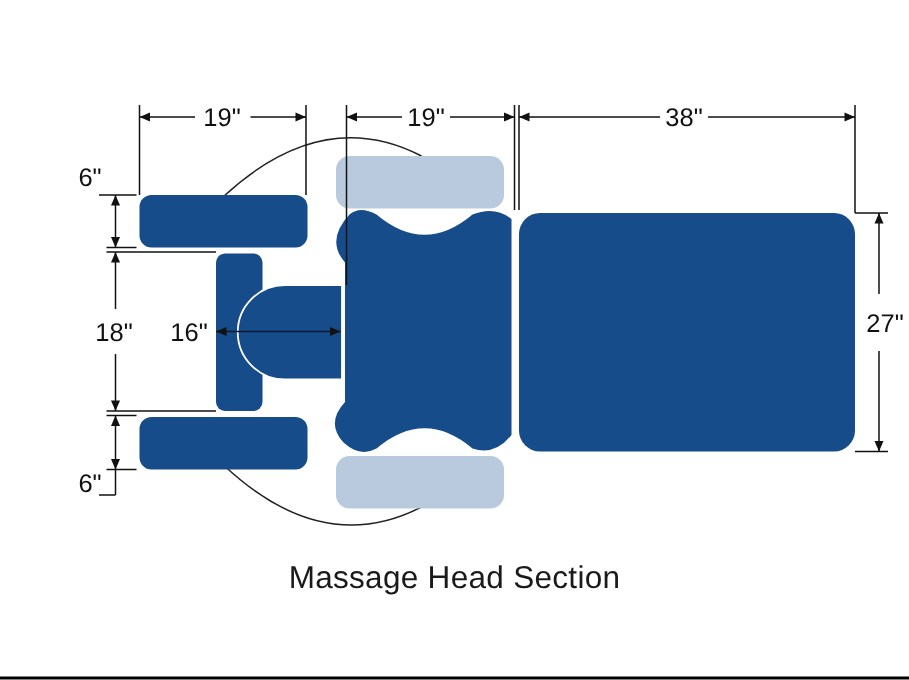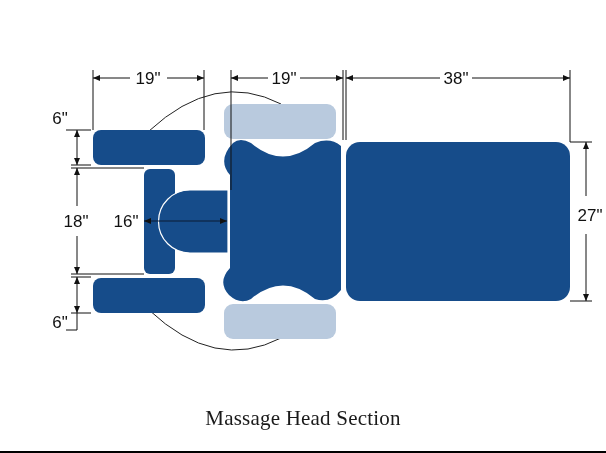--- a/index.html
+++ b/index.html
@@ -1,19 +1,19 @@
 <!DOCTYPE html>
 <html><head>
 <meta charset="utf-8">
 <style>
   html,body{margin:0;padding:0;background:#fff;}
   body{width:606px;height:453px;position:relative;overflow:hidden;font-family:"Liberation Sans",sans-serif;}
   svg{position:absolute;left:0;top:0;}
   .dim{font-family:"Liberation Sans",sans-serif;font-size:17px;fill:#111;transform-origin:center;}
-  .caption{position:absolute;left:0;width:606px;top:374px;text-align:center;font-family:Liberation Serif, serif;font-size:21px;color:#1a1a1a;letter-spacing:0.2px;margin-top:32px;}
+  .caption{position:absolute;left:0;width:606px;top:374px;text-align:center;font-family:Liberation Sans, sans-serif;font-size:21px;color:#1a1a1a;letter-spacing:0.2px;}
   .bottom-rule{position:absolute;left:0;top:451px;width:606px;height:2px;background:#000;}
 </style>
 </head>
 <body>
 
 <svg width="606" height="453" viewBox="0 0 606 453">
 
   <path d="M149 131 Q215 70 281 104" fill="none" stroke="#222" stroke-width="1"></path>
   <path d="M149 310 Q215 372 281 338" fill="none" stroke="#222" stroke-width="1"></path>
 

